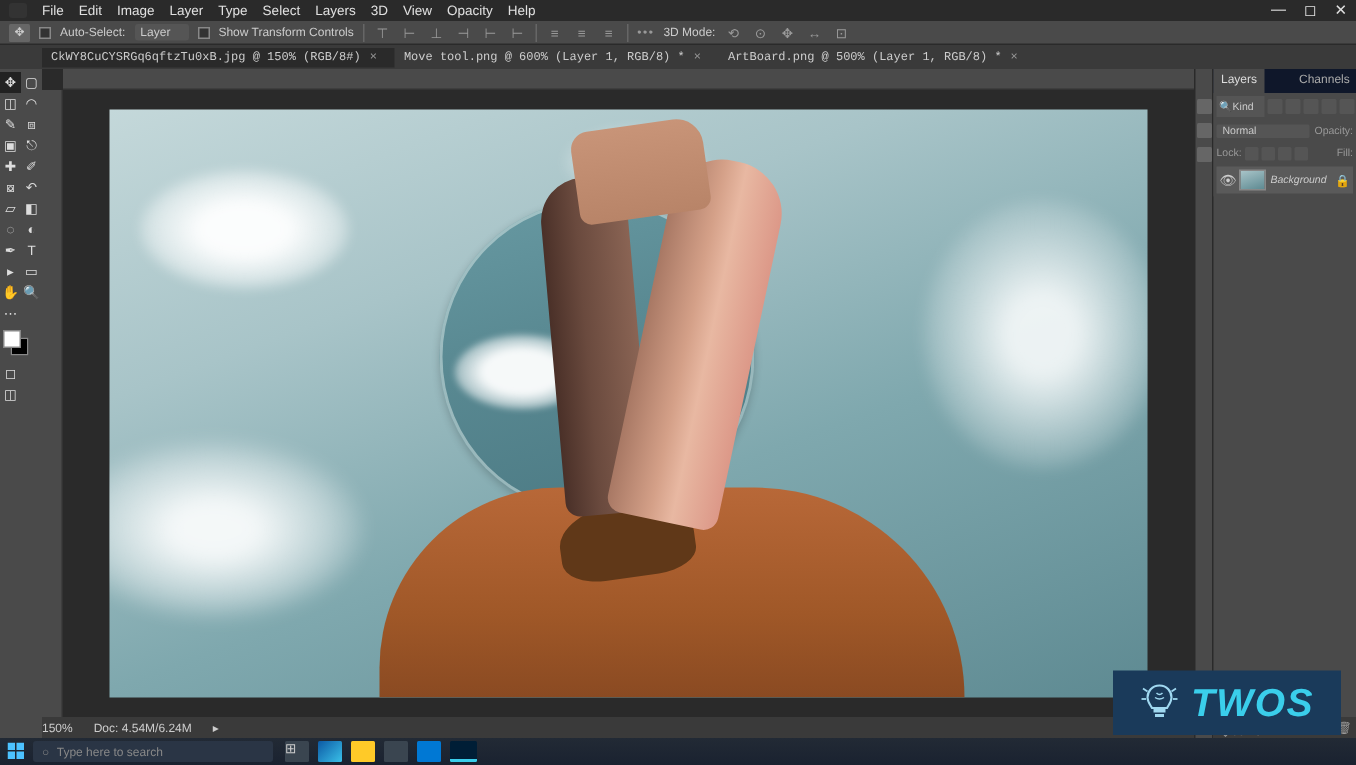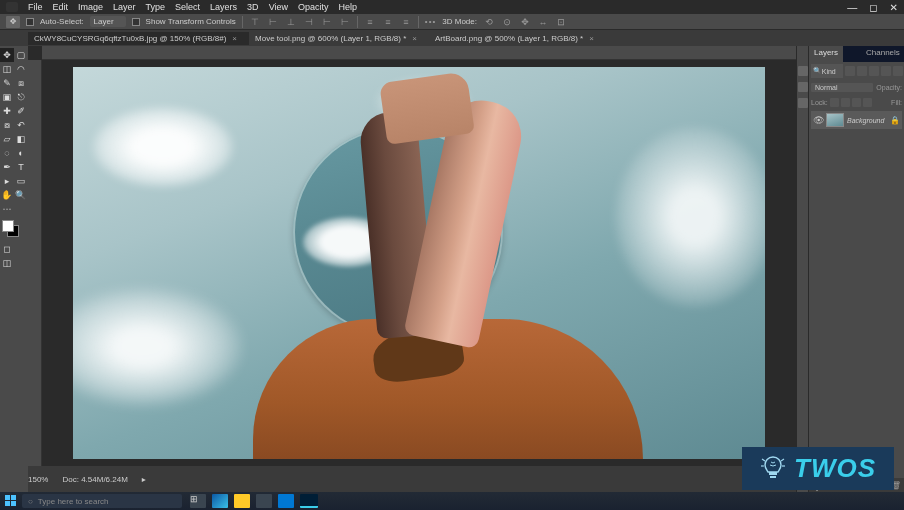--- a/index.html
+++ b/index.html
@@ -15,21 +15,21 @@
 .options-bar { background: #4a4a4a; height: 16px; display: flex; align-items: center; padding: 0 6px; gap: 6px; font-size: 8px; border-bottom: 1px solid #2a2a2a; }
 .opt-icon { width: 14px; height: 12px; background: #666; border-radius: 1px; display: inline-flex; align-items: center; justify-content: center; }
 .opt-dropdown { background: #555; padding: 1px 12px 1px 4px; border-radius: 2px; position: relative; font-size: 8px; }
 .checkbox { width: 8px; height: 8px; border: 1px solid #888; background: #333; display: inline-block; }
 .sep { width: 1px; height: 12px; background: #666; }
 .align-icon { width: 12px; height: 12px; display: inline-flex; align-items: center; justify-content: center; font-size: 9px; color: #999; }
 .dots { letter-spacing: 1px; color: #999; }
 
 
 .tabs-bar { background: #3a3a3a; height: 16px; display: flex; align-items: center; font-size: 8px; padding-left: 28px; }
-.tab { padding: 2px 12px 2px 6px; position: relative; color: #ccc; display: flex; align-items: flex-end; gap: 6px; }
+.tab { padding: 2px 12px 2px 6px; position: relative; color: #ccc; display: flex; align-items: flex-end; gap: 6px; font-family: Liberation Mono, monospace; }
 .tab.active { background: #2a2a2a; }
 .tab-close { font-size: 8px; color: #999; cursor: pointer; }
 
 
 .main { display: flex; height: 446px; }
 
 
 .toolbar { width: 28px; background: #4a4a4a; display: flex; flex-direction: column; padding: 2px 0; gap: 0; }
 .tool-pair { display: flex; }
 .tool { width: 14px; height: 14px; display: flex; align-items: center; justify-content: center; font-size: 9px; color: #ddd; cursor: pointer; }
@@ -57,21 +57,21 @@
 .mirror-cloud { position: absolute; width: 90px; height: 50px; background: radial-gradient(ellipse, rgba(255,255,255,0.95) 40%, rgba(255,255,255,0.5) 65%, transparent 80%); top: 90px; left: 10px; border-radius: 50%; filter: blur(2px); }
 
 
 .arm1 { position: absolute; width: 58px; height: 225px; background: linear-gradient(90deg, #4a3028 0%, #6a4a3e 40%, #8a6454 100%); left: 295px; top: 45px; transform: rotate(-5deg); border-radius: 30px 30px 10px 10px; }
 .arm2 { position: absolute; width: 75px; height: 245px; background: linear-gradient(90deg, #a87864 0%, #d4a088 40%, #e8b8a2 60%, #dc9888 100%); left: 355px; top: 32px; transform: rotate(12deg); border-radius: 35px 35px 10px 10px; }
 .hand { position: absolute; width: 88px; height: 62px; background: linear-gradient(180deg, #c89478 0%, #b88468 100%); left: 310px; top: 10px; border-radius: 12px 18px 8px 8px; transform: rotate(-8deg); }
 .shoulder { position: absolute; width: 390px; height: 140px; background: linear-gradient(180deg, #b86838 0%, #a05828 60%, #8a4a22 100%); bottom: 0; left: 180px; border-radius: 120px 140px 0 0; }
 .collar { position: absolute; width: 90px; height: 50px; background: #603818; bottom: 80px; left: 300px; border-radius: 50% 50% 30% 30%; transform: rotate(-8deg); }
 
 
-.status-bar { height: 26px; background: #3a3a3a; display: flex; align-items: center; padding: 0 0; gap: 14px; font-size: 8px; color: #ccc; }
+.status-bar { height: 14px; background: #3a3a3a; display: flex; align-items: center; padding: 0 0; gap: 14px; font-size: 8px; color: #ccc; }
 
 
 .panels { width: 96px; background: #4a4a4a; display: flex; flex-direction: column; border-left: 1px solid #2a2a2a; }
 .panel-collapse-col { width: 12px; background: #4a4a4a; display: flex; flex-direction: column; padding-top: 20px; gap: 6px; border-left: 1px solid #2a2a2a; }
 .collapse-icon { width: 10px; height: 10px; background: #666; margin: 0 auto; border-radius: 1px; }
 .panel-tabs { height: 16px; background: #0f172a; display: flex; font-size: 8px; gap: 18px; }
 .panel-tab { padding: 2px 5px; color: #aaa; }
 .panel-tab.active { background: #4a4a4a; color: #ddd; }
 .panel-body { background: #4a4a4a; padding: 2px; font-size: 8px; }
 .layer-search { height: 14px; display: flex; gap: 2px; margin-bottom: 2px; }

